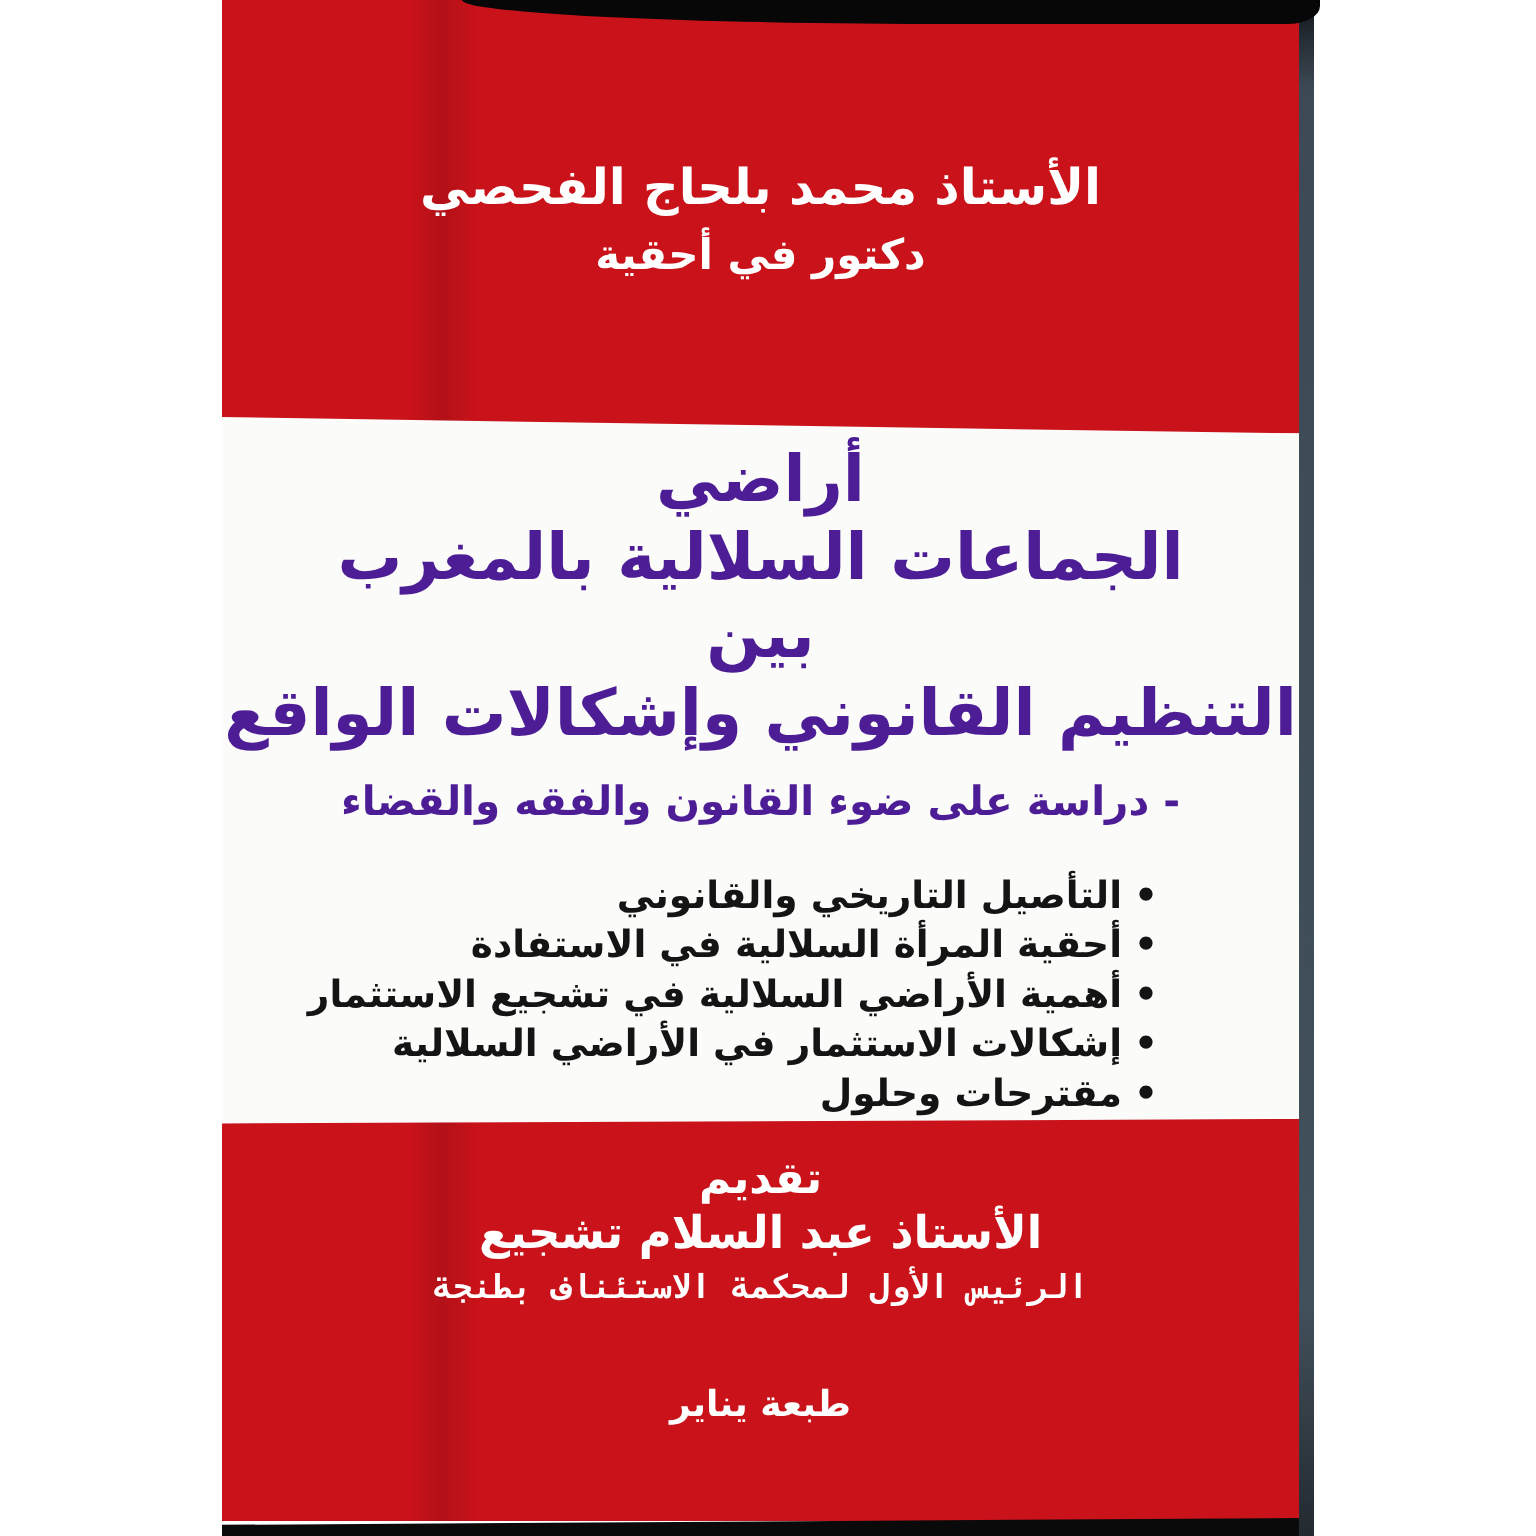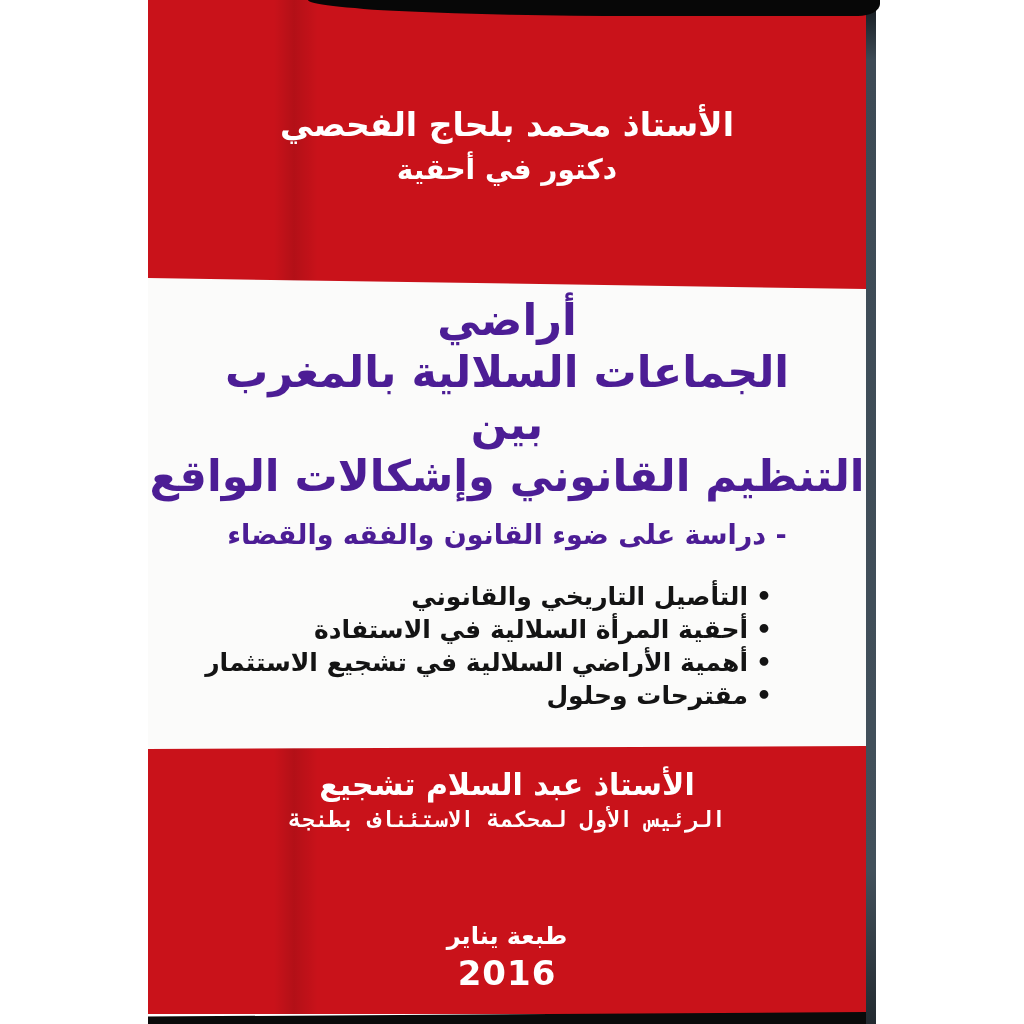--- a/index.html
+++ b/index.html
@@ -140,32 +140,35 @@
       <div class="topic-item">
         <span class="topic-bullet">•</span><span>التأصيل التاريخي والقانوني</span>
       </div>
       <div class="topic-item">
         <span class="topic-bullet">•</span><span>أحقية المرأة السلالية في الاستفادة</span>
       </div>
       <div class="topic-item">
         <span class="topic-bullet">•</span><span>أهمية الأراضي السلالية في تشجيع الاستثمار</span>
       </div>
       <div class="topic-item">
+        <span class="topic-bullet">•</span><span>إشكالات الاستثمار في الأراضي السلالية</span>
+      </div>
+      <div class="topic-item">
         <span class="topic-bullet">•</span><span>مقترحات وحلول</span>
       </div>
     </div>
 
     <div class="txt presentation-block">
+      <div class="presentation-heading">تقديم</div>
       <div class="presenter-name">الأستاذ عبد السلام تشجيع</div>
       <div class="presenter-title">الرئيس الأول لمحكمة الاستئناف بطنجة</div>
     </div>
 
     <div class="txt edition-block">
       <div class="edition-label">طبعة يناير</div>
-      <div class="edition-year">2016</div>
     </div>
 
   </div>
 
   <div class="spine-shadow"></div>
   <div class="top-edge-shadow"></div>
   <div class="bottom-edge-shadow"></div>
 
 </div>
 

